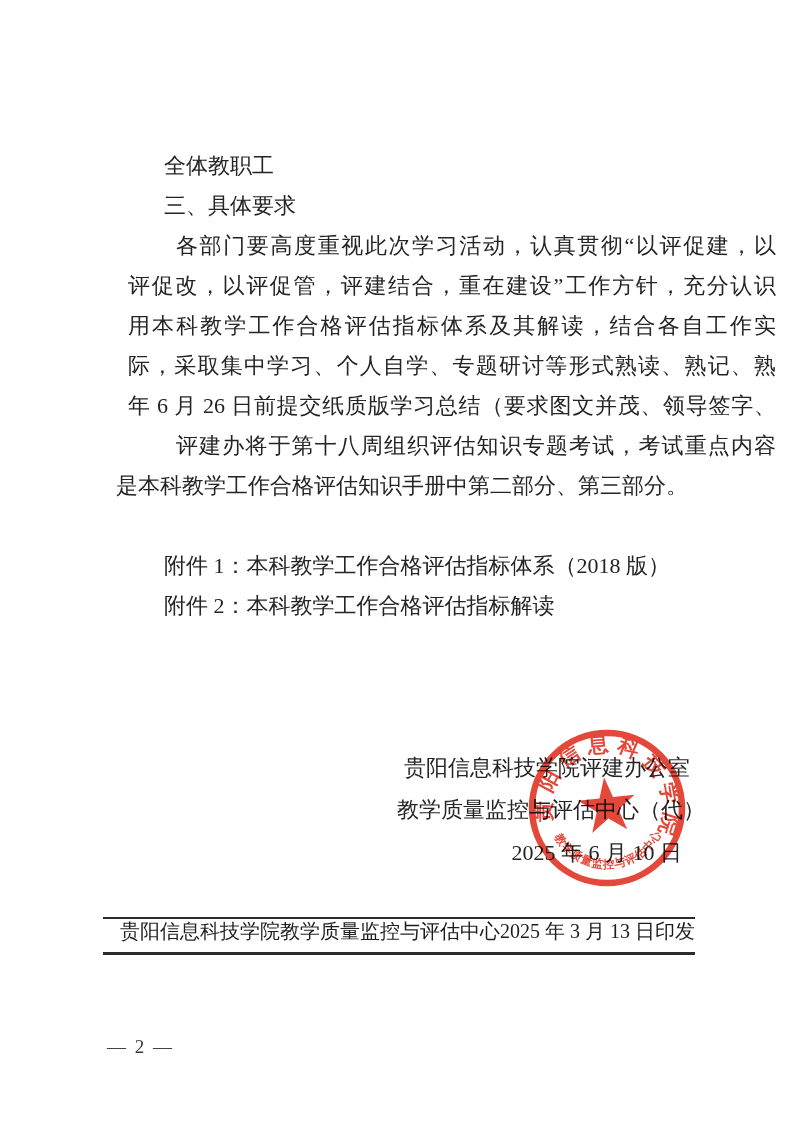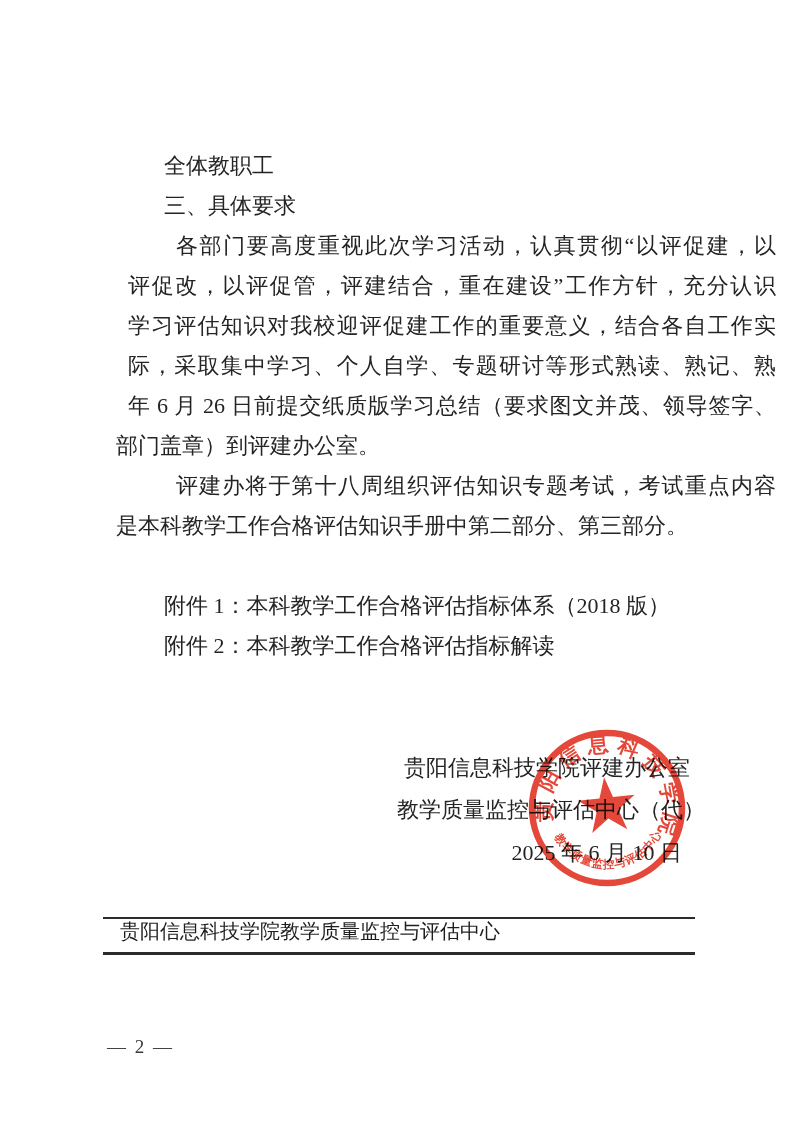--- a/index.html
+++ b/index.html
@@ -66,24 +66,23 @@
 <body>
 
 <div class="page">
 
   <div class="doc">
     <div class="ln ind">全体教职工</div>
     <div class="ln ind">三、具体要求</div>
 
     <div class="ln ind just">各部门要高度重视此次学习活动，认真贯彻“以评促建，以</div>
     <div class="ln just">评促改，以评促管，评建结合，重在建设”工作方针，充分认识</div>
-    <div class="ln just">学习评估知识对我校迎评促建工作的重要意义，结合各自工作实</div>
+    <div class="ln just">用本科教学工作合格评估指标体系及其解读，结合各自工作实</div>
     <div class="ln just">际，采取集中学习、个人自学、专题研讨等形式熟读、熟记、熟</div>
     <div class="ln just">年 6 月 26 日前提交纸质版学习总结（要求图文并茂、领导签字、</div>
-    <div class="ln">部门盖章）到评建办公室。</div>
 
     <div class="ln ind just">评建办将于第十八周组织评估知识专题考试，考试重点内容</div>
     <div class="ln">是本科教学工作合格评估知识手册中第二部分、第三部分。</div>
 
     <div class="blank"></div>
 
     <div class="ln ind">附件 1：本科教学工作合格评估指标体系（2018 版）</div>
     <div class="ln ind">附件 2：本科教学工作合格评估指标解读</div>
   </div>
 
@@ -101,17 +100,18 @@
     <text font-size="21" letter-spacing="7" fill="#e23a2b">
       <textPath href="#sealArcTop" startOffset="6">贵阳信息科技学院</textPath>
     </text>
     <text font-size="11.5" letter-spacing="0.5" fill="#e23a2b">
       <textPath href="#sealArcBottom" startOffset="2">教学质量监控与评估中心</textPath>
     </text>
   </svg>
 
   <div class="footer">
     <span>贵阳信息科技学院教学质量监控与评估中心</span>
+    <span>2025 年 3 月 13 日印发</span>
   </div>
 
   <div class="pageno">— 2 —</div>
 
 </div>
 
 </body></html>

